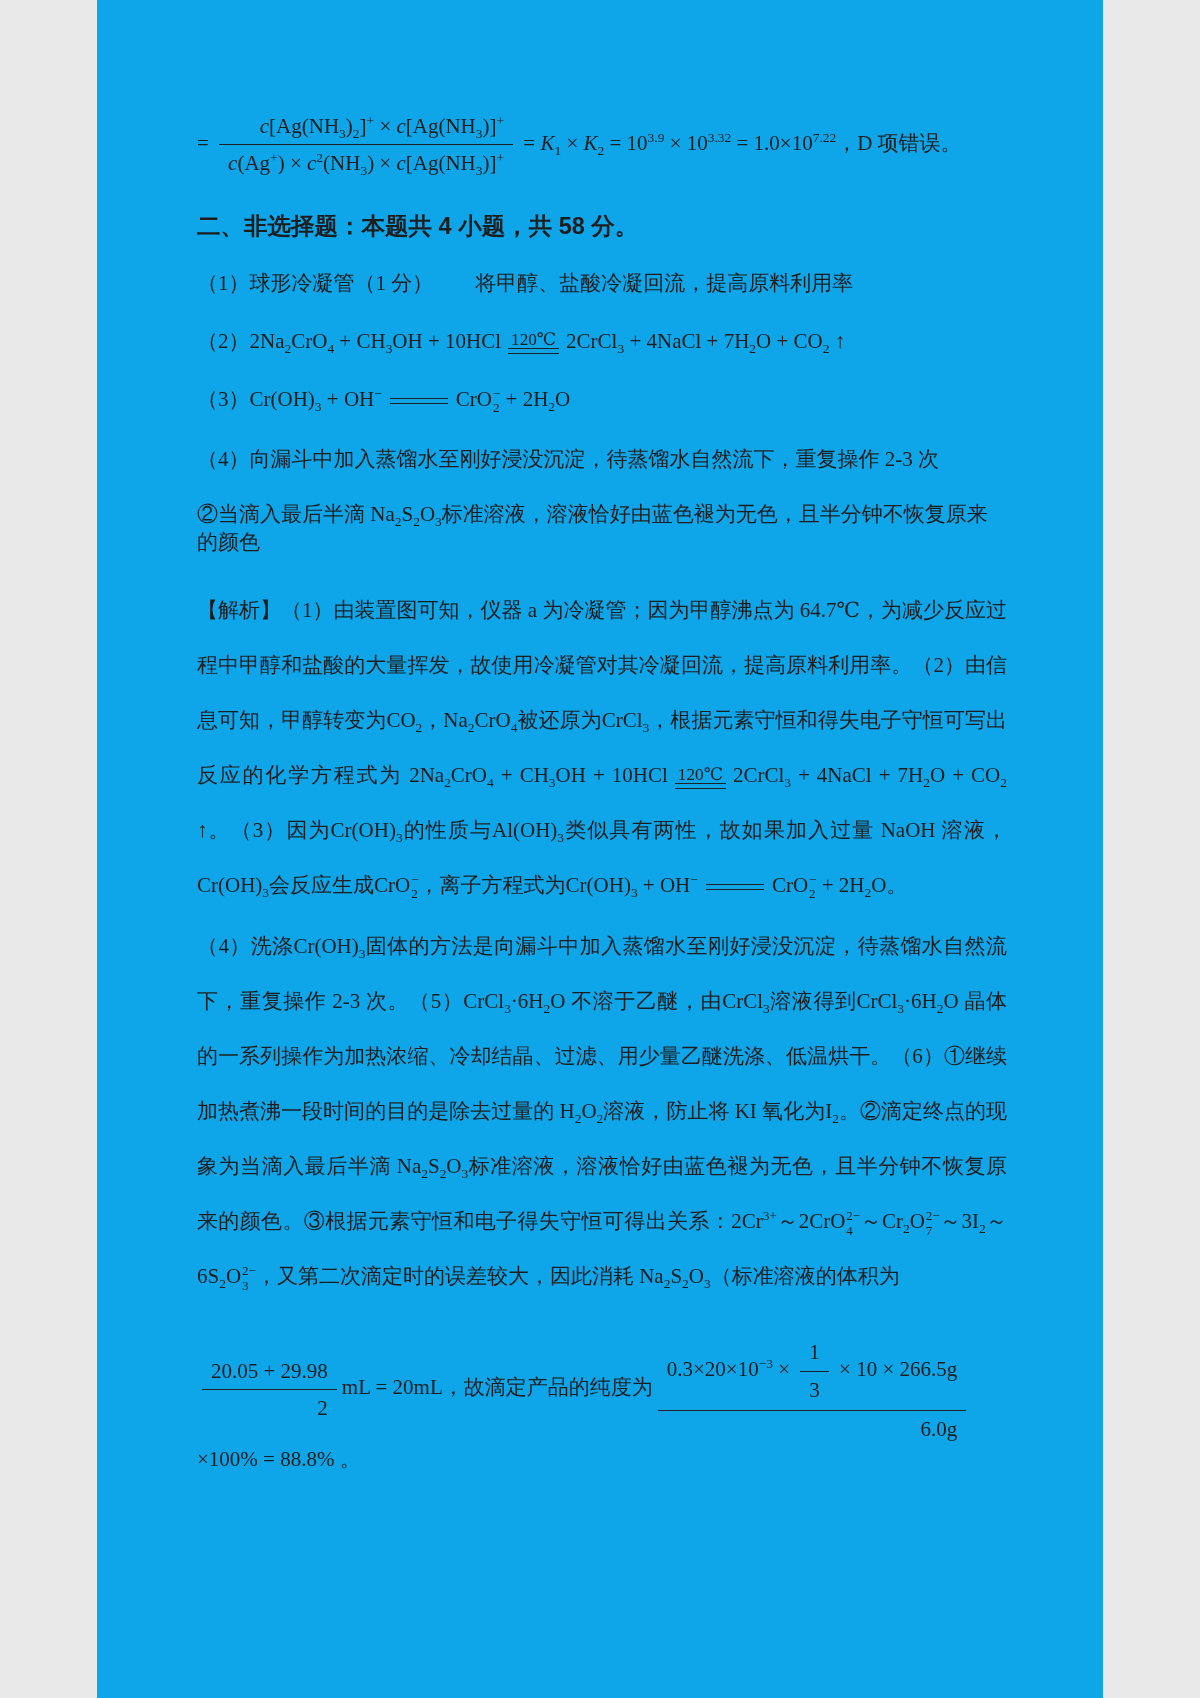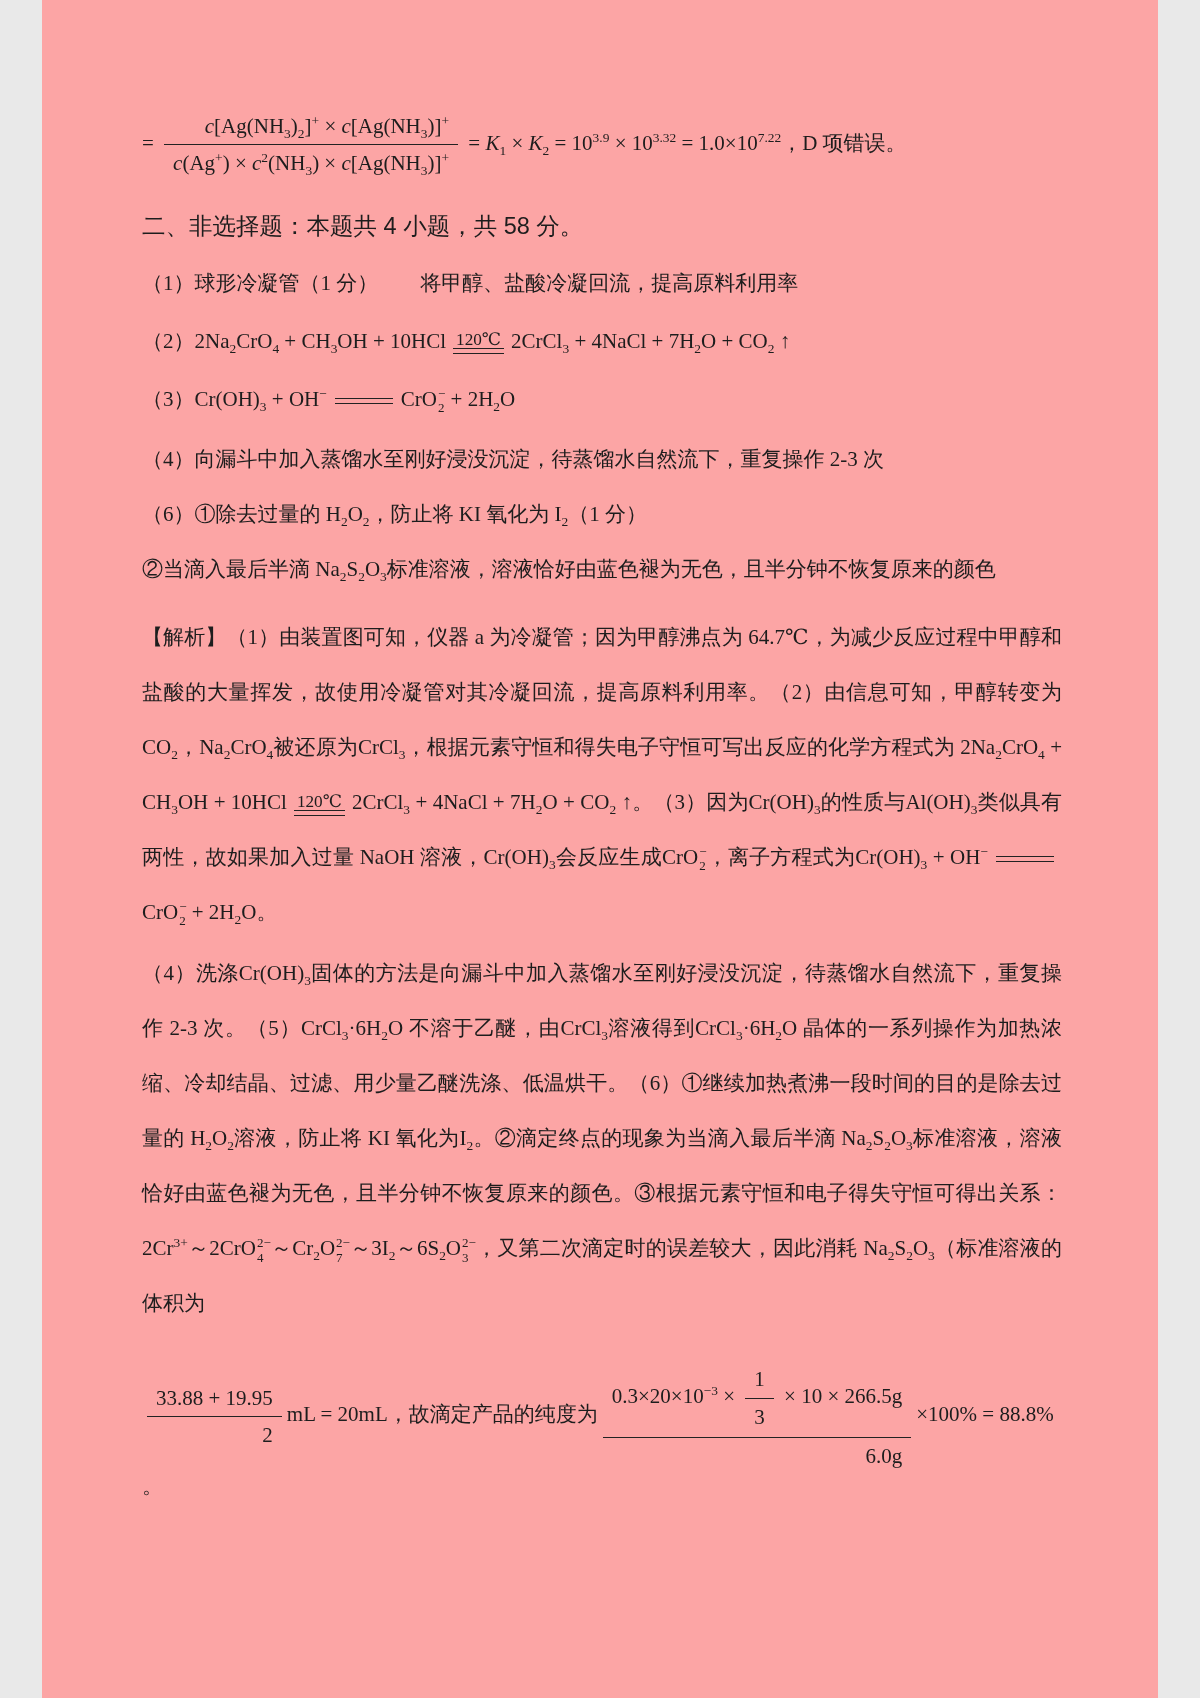--- a/index.html
+++ b/index.html
@@ -1,28 +1,28 @@
 <!DOCTYPE html>
 <html><head>
 <meta charset="utf-8">
 <style>
   html, body { margin: 0; padding: 0; background: #e9e9e9; }
   .page {
-    width: 1116px;
+    width: 1006px;
     min-height: 1698px;
     margin: 0 auto;
     box-sizing: border-box;
     padding: 80px 96px 60px 100px;
-    background: #fca5a5;
+    background: #0ea5e9;
     font-family: "Liberation Serif", "DejaVu Serif", serif;
     font-size: 21px;
     color: #1d1d1d;
   }
   .b-math   { margin: 30px 0; }
-  .b-heading{ font-weight: 400; font-size: 23.5px; margin: 26px 0 22px; font-family: "Liberation Sans", sans-serif; }
+  .b-heading{ font-weight: 700; font-size: 23.5px; margin: 26px 0 22px; font-family: "Liberation Sans", sans-serif; }
   .b-line   { margin: 27px 0; }
   .b-para   { line-height: 2.62; text-align: justify; margin: 6px 0; }
   .b-mathfinal { margin: 30px 0 10px; }
 
   sub, sup { font-size: 0.64em; line-height: 0; }
   i { font-style: italic; }
 
   
   .frac { display: inline-block; vertical-align: middle; text-align: right; margin: 0 5px; line-height: 1.35; }
   .frac > .num { display: block; padding: 2px 9px 4px; border-bottom: 1.5px solid #222; }
@@ -45,19 +45,18 @@
 <body>
 
 <div class="page">
   <div>
       <div class="b-math">= <span class="frac"><span class="num"><i>c</i>[Ag(NH<sub>3</sub>)<sub>2</sub>]<sup>+</sup> × <i>c</i>[Ag(NH<sub>3</sub>)]<sup>+</sup></span><span class="den"><i>c</i>(Ag<sup>+</sup>) × <i>c</i><sup>2</sup>(NH<sub>3</sub>) × <i>c</i>[Ag(NH<sub>3</sub>)]<sup>+</sup></span></span> = <i>K</i><sub>1</sub> × <i>K</i><sub>2</sub> = 10<sup>3.9</sup> × 10<sup>3.32</sup> = 1.0×10<sup>7.22</sup>，D 项错误。</div>
       <div class="b-heading">二、非选择题：本题共 4 小题，共 58 分。</div>
       <div class="b-line">（1）球形冷凝管（1 分）　　将甲醇、盐酸冷凝回流，提高原料利用率</div>
       <div class="b-math">（2）2Na<sub>2</sub>CrO<sub>4</sub> + CH<sub>3</sub>OH + 10HCl<span class="ceq"><span class="cond">120℃</span><span class="bar"></span></span>2CrCl<sub>3</sub> + 4NaCl + 7H<sub>2</sub>O + CO<sub>2</sub> ↑</div>
       <div class="b-math">（3）Cr(OH)<sub>3</sub> + OH<sup>−</sup><span class="deq"></span>CrO<span class="ss"><span>−</span><span>2</span></span> + 2H<sub>2</sub>O</div>
       <div class="b-line">（4）向漏斗中加入蒸馏水至刚好浸没沉淀，待蒸馏水自然流下，重复操作 2-3 次</div>
-      <div class="b-line">（6）①除去过量的 H<sub>2</sub>O<sub>2</sub>，防止将 KI 氧化为 I<sub>2</sub>（1 分）</div>
       <div class="b-line">②当滴入最后半滴 Na<sub>2</sub>S<sub>2</sub>O<sub>3</sub>标准溶液，溶液恰好由蓝色褪为无色，且半分钟不恢复原来的颜色</div>
       <div class="b-para">【解析】（1）由装置图可知，仪器 a 为冷凝管；因为甲醇沸点为 64.7℃，为减少反应过程中甲醇和盐酸的大量挥发，故使用冷凝管对其冷凝回流，提高原料利用率。（2）由信息可知，甲醇转变为CO<sub>2</sub>，Na<sub>2</sub>CrO<sub>4</sub>被还原为CrCl<sub>3</sub>，根据元素守恒和得失电子守恒可写出反应的化学方程式为 2Na<sub>2</sub>CrO<sub>4</sub> + CH<sub>3</sub>OH + 10HCl<span class="ceq"><span class="cond">120℃</span><span class="bar"></span></span>2CrCl<sub>3</sub> + 4NaCl + 7H<sub>2</sub>O + CO<sub>2</sub> ↑。（3）因为Cr(OH)<sub>3</sub>的性质与Al(OH)<sub>3</sub>类似具有两性，故如果加入过量 NaOH 溶液，Cr(OH)<sub>3</sub>会反应生成CrO<span class="ss"><span>−</span><span>2</span></span>，离子方程式为Cr(OH)<sub>3</sub> + OH<sup>−</sup><span class="deq"></span>CrO<span class="ss"><span>−</span><span>2</span></span> + 2H<sub>2</sub>O。</div>
       <div class="b-para">（4）洗涤Cr(OH)<sub>3</sub>固体的方法是向漏斗中加入蒸馏水至刚好浸没沉淀，待蒸馏水自然流下，重复操作 2-3 次。（5）CrCl<sub>3</sub>·6H<sub>2</sub>O 不溶于乙醚，由CrCl<sub>3</sub>溶液得到CrCl<sub>3</sub>·6H<sub>2</sub>O 晶体的一系列操作为加热浓缩、冷却结晶、过滤、用少量乙醚洗涤、低温烘干。（6）①继续加热煮沸一段时间的目的是除去过量的 H<sub>2</sub>O<sub>2</sub>溶液，防止将 KI 氧化为I<sub>2</sub>。②滴定终点的现象为当滴入最后半滴 Na<sub>2</sub>S<sub>2</sub>O<sub>3</sub>标准溶液，溶液恰好由蓝色褪为无色，且半分钟不恢复原来的颜色。③根据元素守恒和电子得失守恒可得出关系：2Cr<sup>3+</sup>～2CrO<span class="ss"><span>2−</span><span>4</span></span>～Cr<sub>2</sub>O<span class="ss"><span>2−</span><span>7</span></span>～3I<sub>2</sub>～6S<sub>2</sub>O<span class="ss"><span>2−</span><span>3</span></span>，又第二次滴定时的误差较大，因此消耗 Na<sub>2</sub>S<sub>2</sub>O<sub>3</sub>（标准溶液的体积为</div>
-      <div class="b-mathfinal"><span class="frac"><span class="num">33.88 + 19.95</span><span class="den">2</span></span>mL = 20mL，故滴定产品的纯度为<span class="frac"><span class="num">0.3×20×10<sup>−3</sup> × <span class="frac"><span class="num">1</span><span class="den">3</span></span> × 10 × 266.5g</span><span class="den">6.0g</span></span>×100% = 88.8% 。</div>
+      <div class="b-mathfinal"><span class="frac"><span class="num">20.05 + 29.98</span><span class="den">2</span></span>mL = 20mL，故滴定产品的纯度为<span class="frac"><span class="num">0.3×20×10<sup>−3</sup> × <span class="frac"><span class="num">1</span><span class="den">3</span></span> × 10 × 266.5g</span><span class="den">6.0g</span></span>×100% = 88.8% 。</div>
     </div>
 </div>
 
 </body></html>

